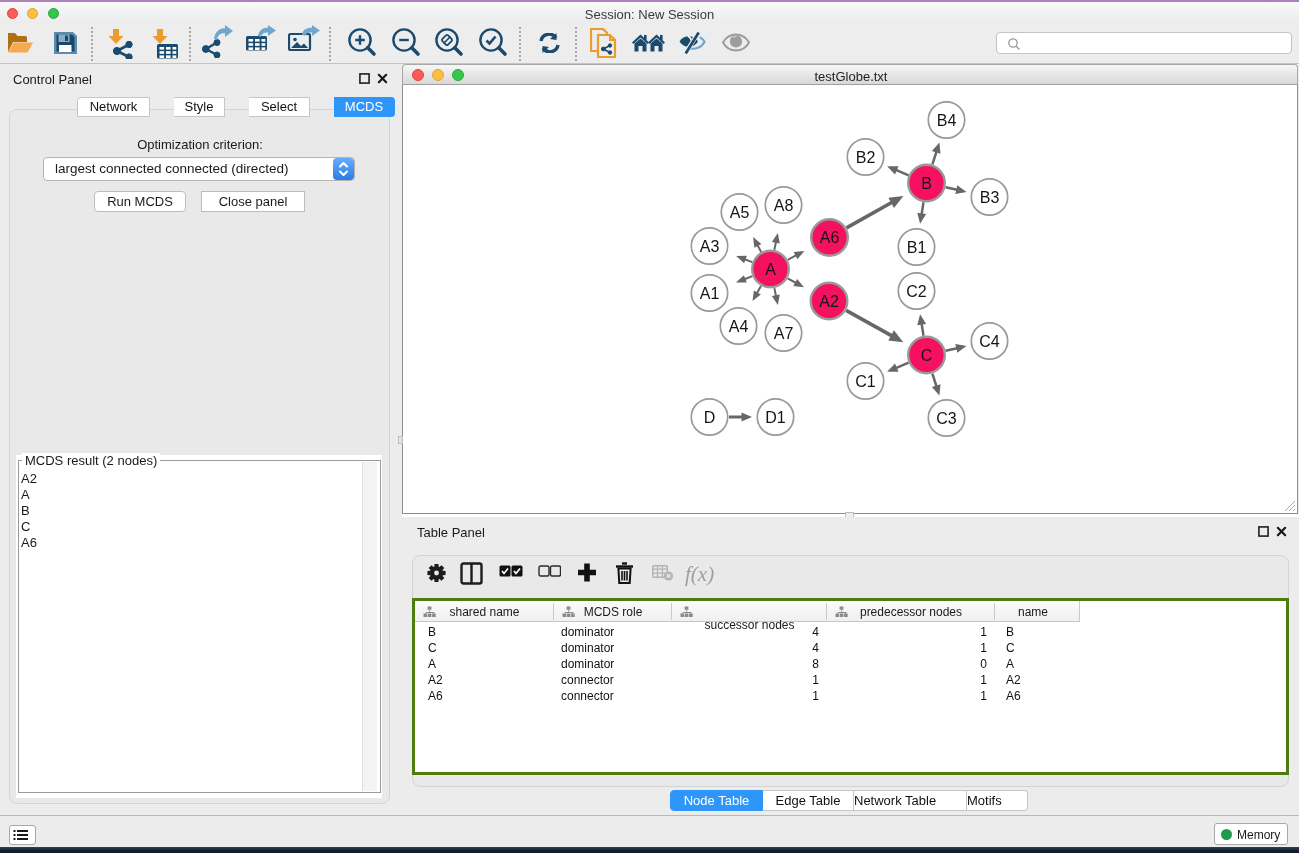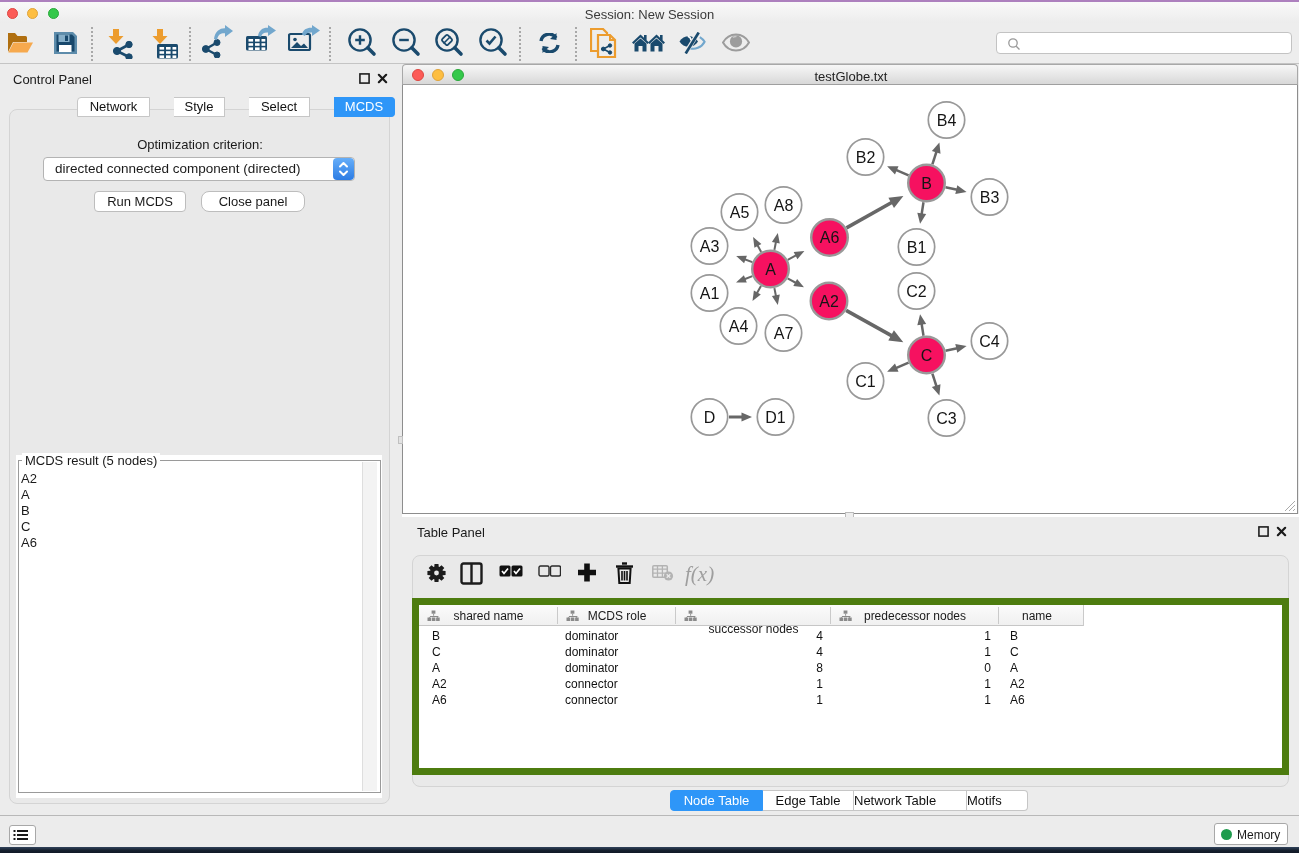--- a/index.html
+++ b/index.html
@@ -186,34 +186,34 @@
 
   <div class="abs" style="left:77px;top:33px;height:20px;display:flex;font-size:13px;gap:24px;">
     <div style="width:73px;background:#fff;border:1px solid #c6c6c6;border-radius:4px 0 0 0;text-align:center;line-height:18px;color:#111;">Network</div>
     <div style="width:51px;background:#fff;border:1px solid #c6c6c6;border-left:none;text-align:center;line-height:18px;color:#111;">Style</div>
     <div style="width:61px;background:#fff;border:1px solid #c6c6c6;border-left:none;text-align:center;line-height:18px;color:#111;">Select</div>
     <div style="width:61px;background:#2e96f8;border:1px solid #2e96f8;border-left:none;border-radius:0 4px 4px 0;text-align:center;line-height:18px;color:#fff;">MCDS</div>
   </div>
 
   <div class="abs" style="left:0;top:73px;width:400px;text-align:center;font-size:13px;color:#1a1a1a;">Optimization criterion:</div>
   <div class="abs" style="left:43px;top:93px;width:312px;height:24px;background:#fff;border:1px solid #b3b3b3;border-radius:4px;">
-    <div class="abs" style="left:11px;top:3px;font-size:13.5px;color:#1a1a1a;">directed connected component (directed)</div>
+    <div class="abs" style="left:11px;top:3px;font-size:13.5px;color:#1a1a1a;">largest connected connected (directed)</div>
     <div class="abs" style="right:0px;top:0px;width:21px;height:22px;background:linear-gradient(#66aef9,#2c7ce4);border-radius:4px;">
       <svg width="21" height="22" viewBox="0 0 21 22">
           <path d="M7 8.5 L10.5 5 L14 8.5" fill="none" stroke="#fff" stroke-width="2" stroke-linecap="round" stroke-linejoin="round"></path>
           <path d="M7 13.5 L10.5 17 L14 13.5" fill="none" stroke="#fff" stroke-width="2" stroke-linecap="round" stroke-linejoin="round"></path>
         </svg>
     </div>
   </div>
   <div class="abs" style="left:94px;top:127px;width:92px;height:21px;background:#fff;border:1px solid #bdbdbd;border-radius:4px;text-align:center;font-size:13px;line-height:19px;color:#1a1a1a;">Run MCDS</div>
-  <div class="abs" style="left:201px;top:127px;width:104px;height:21px;background:#fff;border:1px solid #bdbdbd;border-radius:8px;text-align:center;font-size:13px;line-height:19px;color:#1a1a1a;">Close panel</div>
+  <div class="abs" style="left:201px;top:127px;width:104px;height:21px;background:#fff;border:1px solid #bdbdbd;border-radius:0;text-align:center;font-size:13px;line-height:19px;color:#1a1a1a;">Close panel</div>
 
   <div class="abs" style="left:16px;top:391px;width:366px;height:343px;background:#fff;">
     <div class="abs" style="left:2px;top:5px;width:363px;height:333px;border:1px solid #9a9a9a;"></div>
-    <div class="abs" style="left:6px;top:-2px;background:#fff;padding:0 3px;font-size:13px;color:#1a1a1a;">MCDS result (5 nodes)</div>
+    <div class="abs" style="left:6px;top:-2px;background:#fff;padding:0 3px;font-size:13px;color:#1a1a1a;">MCDS result (2 nodes)</div>
     <div class="abs" style="left:5px;top:16px;font-size:13px;line-height:16px;color:#1a1a1a;">A2<br>A<br>B<br>C<br>A6</div>
     <div class="abs" style="left:346px;top:7px;width:15px;height:329px;background:#f3f3f3;border-left:1px solid #dedede;"></div>
   </div>
 </div>
 
 <div class="abs" style="left:402px;top:64px;width:896px;height:450px;border-radius:21px;">
   <div class="abs" style="left:0;top:0;width:896px;height:21px;background:linear-gradient(#f7f7f7,#d8d8d8);border:1px solid #a8a8a8;border-bottom:1px solid #9f9f9f;border-radius:4px 4px 0 0;">
     <path></path>
     <div class="abs" style="left:9px;top:4px;width:12px;height:12px;border-radius:50%;background:#fc5b57;border:1px solid #dd4742;"></div>
     <div class="abs" style="left:29px;top:4px;width:12px;height:12px;border-radius:50%;background:#fdbe41;border:1px solid #dfa33b;"></div>
@@ -362,21 +362,21 @@
 
   <svg class="abs" style="left:250px;top:48px;" width="22" height="16" viewBox="0 0 22 16">
     <rect x="0.8" y="0.8" width="14.5" height="11.5" rx="1" fill="none" stroke="#b3b3b3" stroke-width="1.5"></rect>
     <path d="M0.8 4.2 H15.3 M0.8 8.2 H15.3 M5.5 0.8 V12.3 M10.4 0.8 V12.3" stroke="#b3b3b3" stroke-width="1.3"></path>
     <circle cx="16.5" cy="11" r="4.6" fill="#b3b3b3"></circle>
     <path d="M14.7 9.2 L18.3 12.8 M18.3 9.2 L14.7 12.8" stroke="#e9e9e9" stroke-width="1.3"></path>
   </svg>
 
   <div class="abs" style="left:283px;top:45px;width:40px;font-family:'Liberation Serif',serif;font-style:italic;font-size:21px;color:#9e9e9e;">f(x)</div>
 
-  <div class="abs" style="left:10px;top:81px;width:877px;height:177px;background:#fff;border:7px solid #4d7c0f;text-decoration:underline;">
+  <div class="abs" style="left:10px;top:81px;width:877px;height:177px;background:#fff;border:3px solid #4d7c0f;text-decoration:underline;">
 
     <div class="abs" style="left:0;top:0;width:664px;height:21px;background:linear-gradient(#fbfbfb,#f0f0f0);border-bottom:1px solid #c6c6c6;"></div>
     <div class="abs" style="left:138px;top:2px;width:1px;height:17px;background:#cacaca;"></div>
     <div class="abs" style="left:256px;top:2px;width:1px;height:17px;background:#cacaca;"></div>
     <div class="abs" style="left:411px;top:2px;width:1px;height:17px;background:#cacaca;"></div>
     <div class="abs" style="left:579px;top:2px;width:1px;height:17px;background:#cacaca;"></div>
     <div class="abs" style="left:664px;top:0px;width:1px;height:21px;background:#cacaca;"></div>
     <svg class="abs" style="left:8px;top:5px;" width="13" height="12" viewBox="0 0 13 12">
         <g fill="#8a8a8a">
           <rect x="4.6" y="0.5" width="3.8" height="3.2"></rect>

